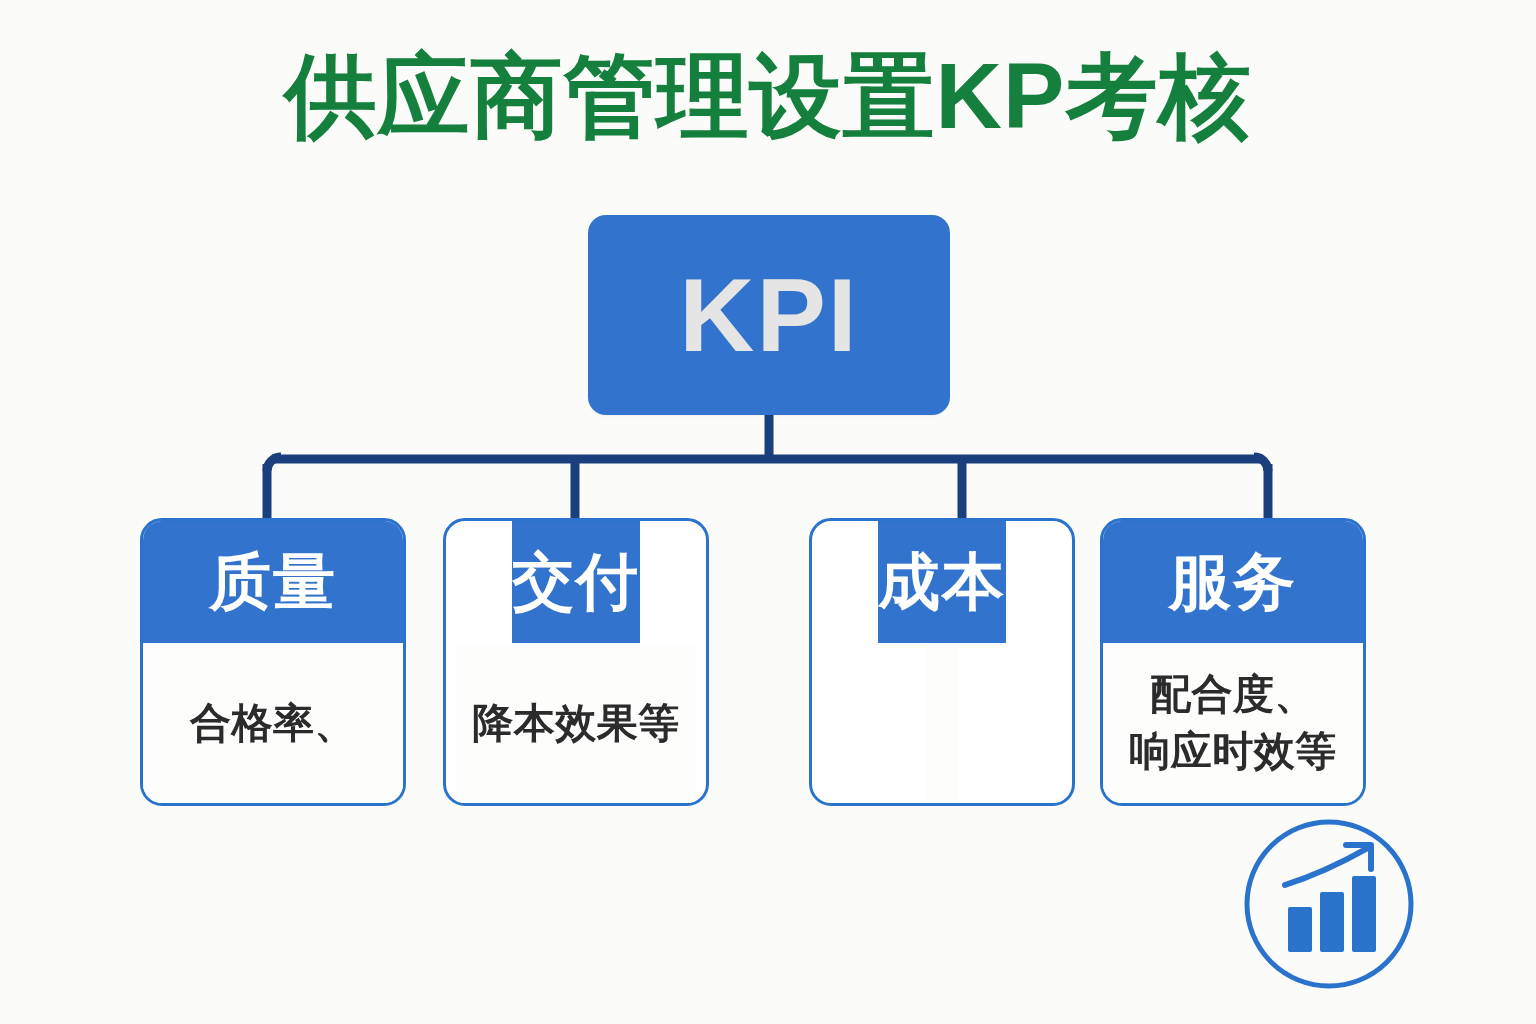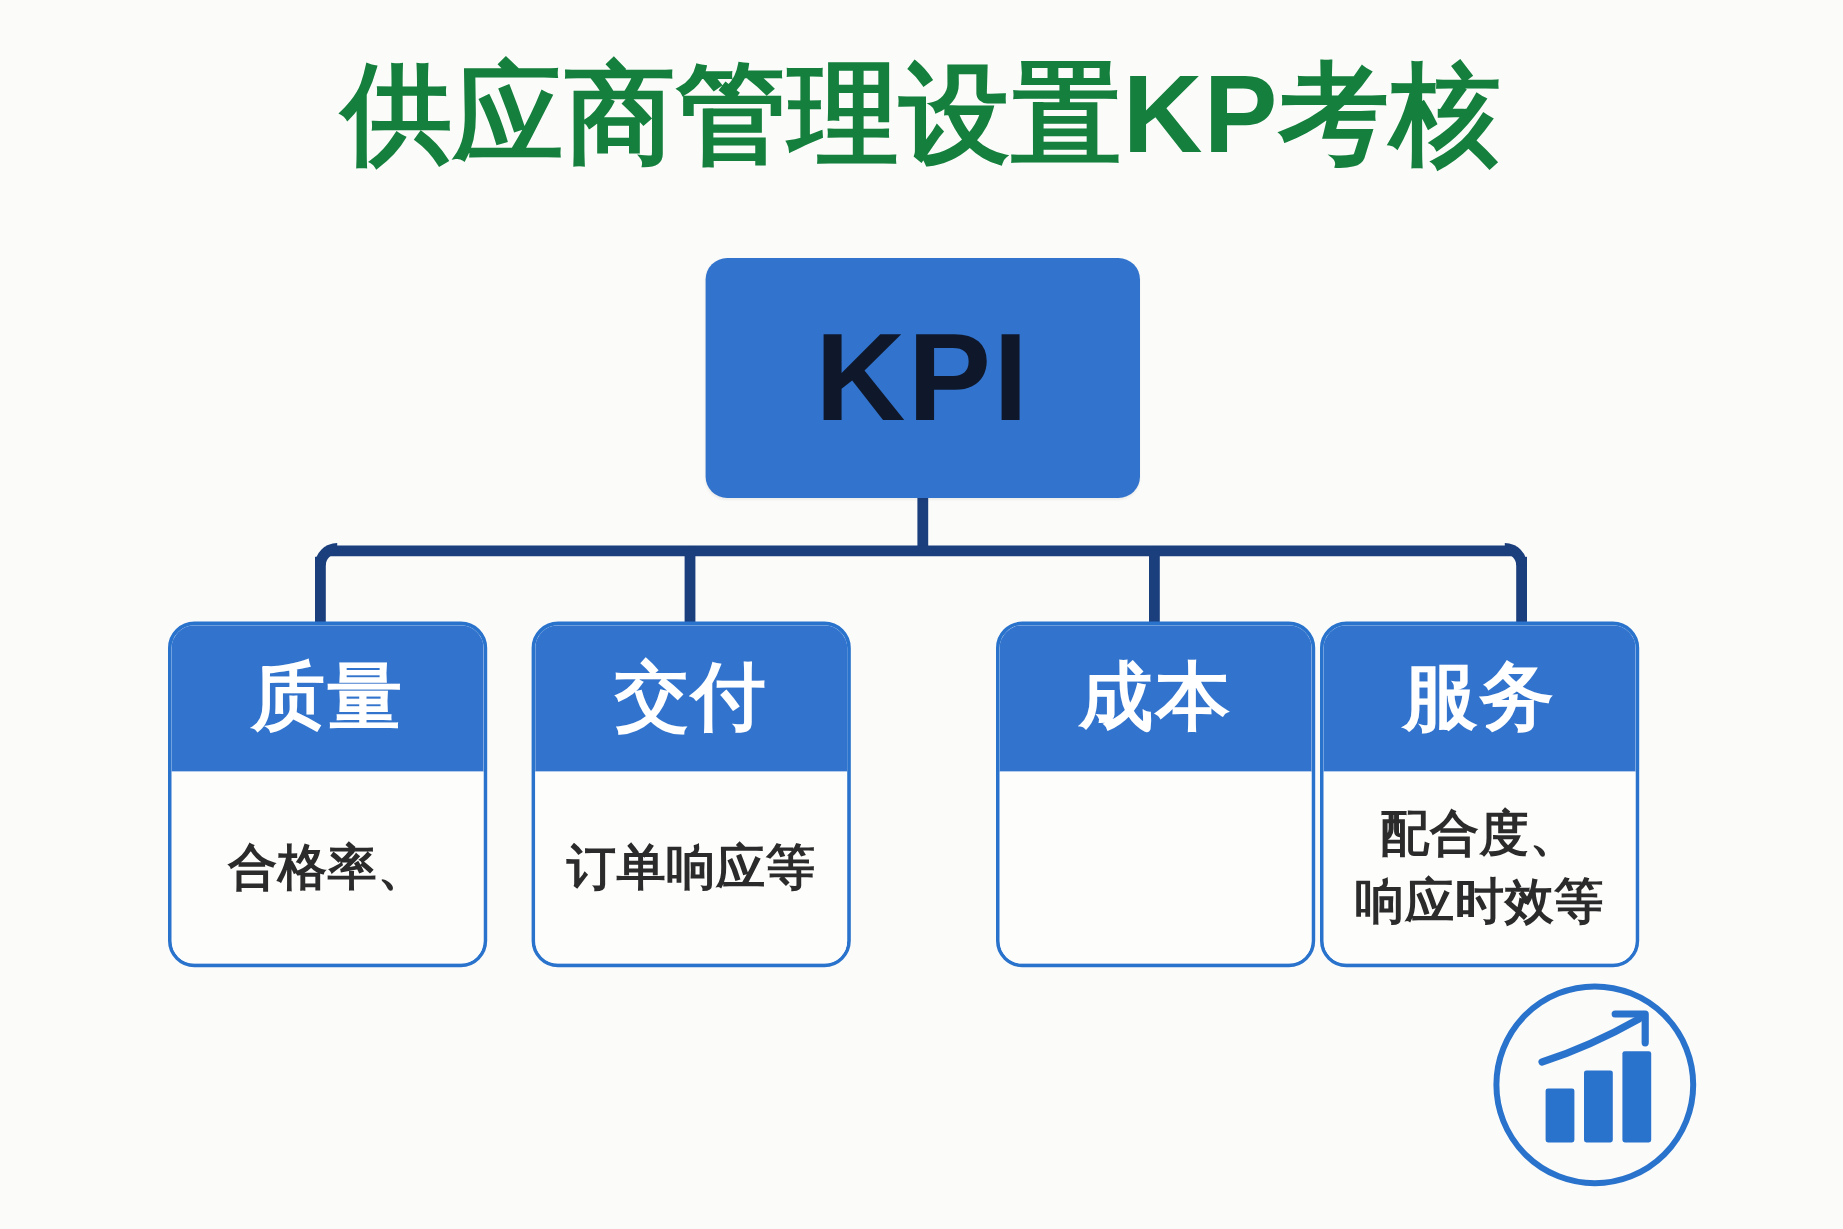--- a/index.html
+++ b/index.html
@@ -46,21 +46,21 @@
     width: 362px;
     height: 200px;
     background: #3274cd;
     border-radius: 18px;
     display: flex;
     align-items: center;
     justify-content: center;
     box-shadow: 0 1px 2px rgba(0,0,0,0.06);
   }
   .kpi-label {
-    color: #0f172a;
+    color: #e5e5e5;
     font-size: 104px;
     font-weight: 700;
     letter-spacing: 2px;
     line-height: 1;
   }
 
   
   .connectors {
     position: absolute;
     left: 0;
@@ -78,22 +78,22 @@
     height: 288px;
     border: 3px solid #2a73cc;
     border-radius: 22px;
     background: #ffffff;
     overflow: hidden;
     box-sizing: border-box;
     display: flex;
     flex-direction: column;
   }
   .card-1 { left: 140px; }
-  .card-2 { left: 443px; }
-  .card-3 { left: 830px; }
+  .card-2 { left: 443px; align-items: center; }
+  .card-3 { left: 809px; align-items: center; }
   .card-4 { left: 1100px; }
 
   .card-header {
     height: 122px;
     flex: 0 0 122px;
     background: #3274cd;
     display: flex;
     align-items: center;
     justify-content: center;
   }
@@ -168,21 +168,21 @@
     <div class="card-body">
       <span class="card-body-line">合格率、</span>
     </div>
   </div>
 
   <div class="card card-2">
     <div class="card-header">
       <span class="card-header-label">交付</span>
     </div>
     <div class="card-body">
-      <span class="card-body-line">订单响应等</span>
+      <span class="card-body-line">降本效果等</span>
     </div>
   </div>
 
   <div class="card card-3">
     <div class="card-header">
       <span class="card-header-label">成本</span>
     </div>
     <div class="card-body">
     </div>
   </div>

